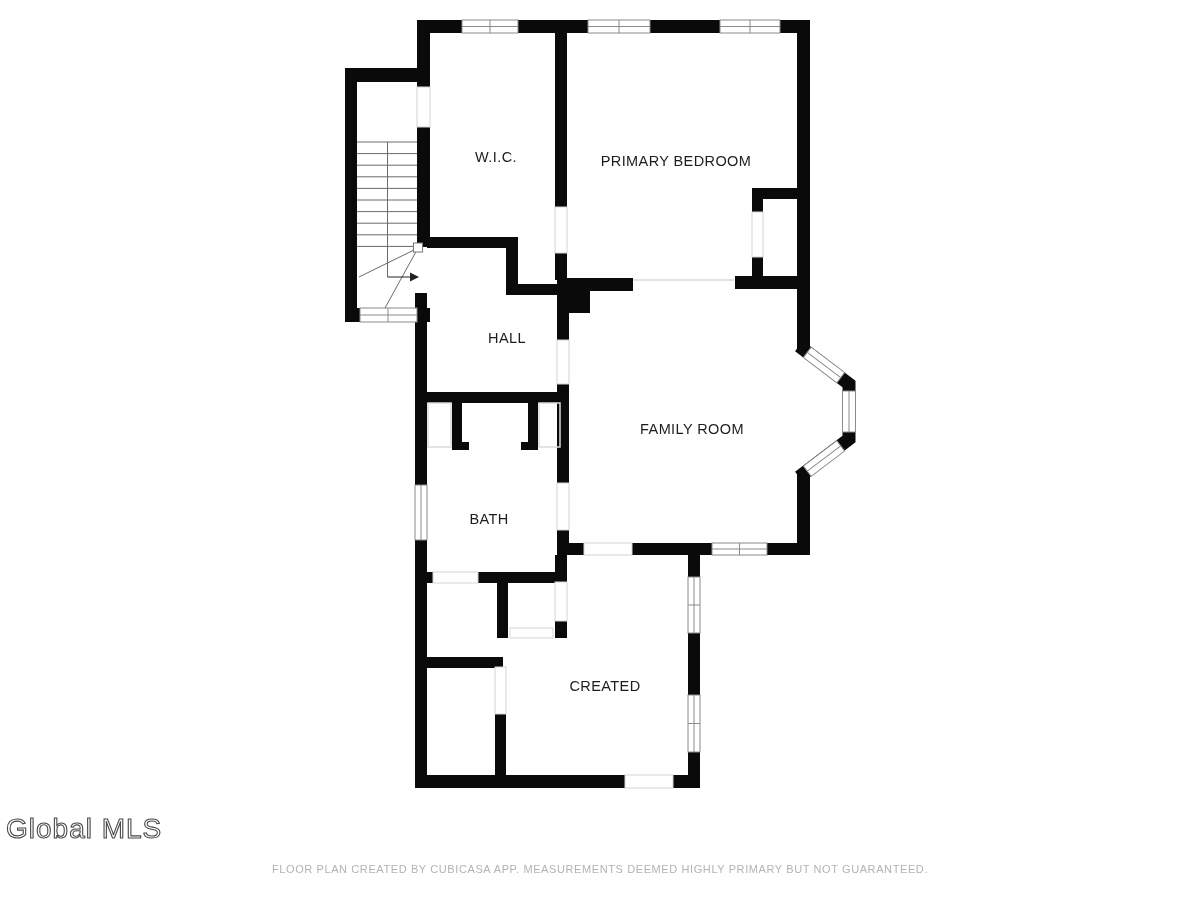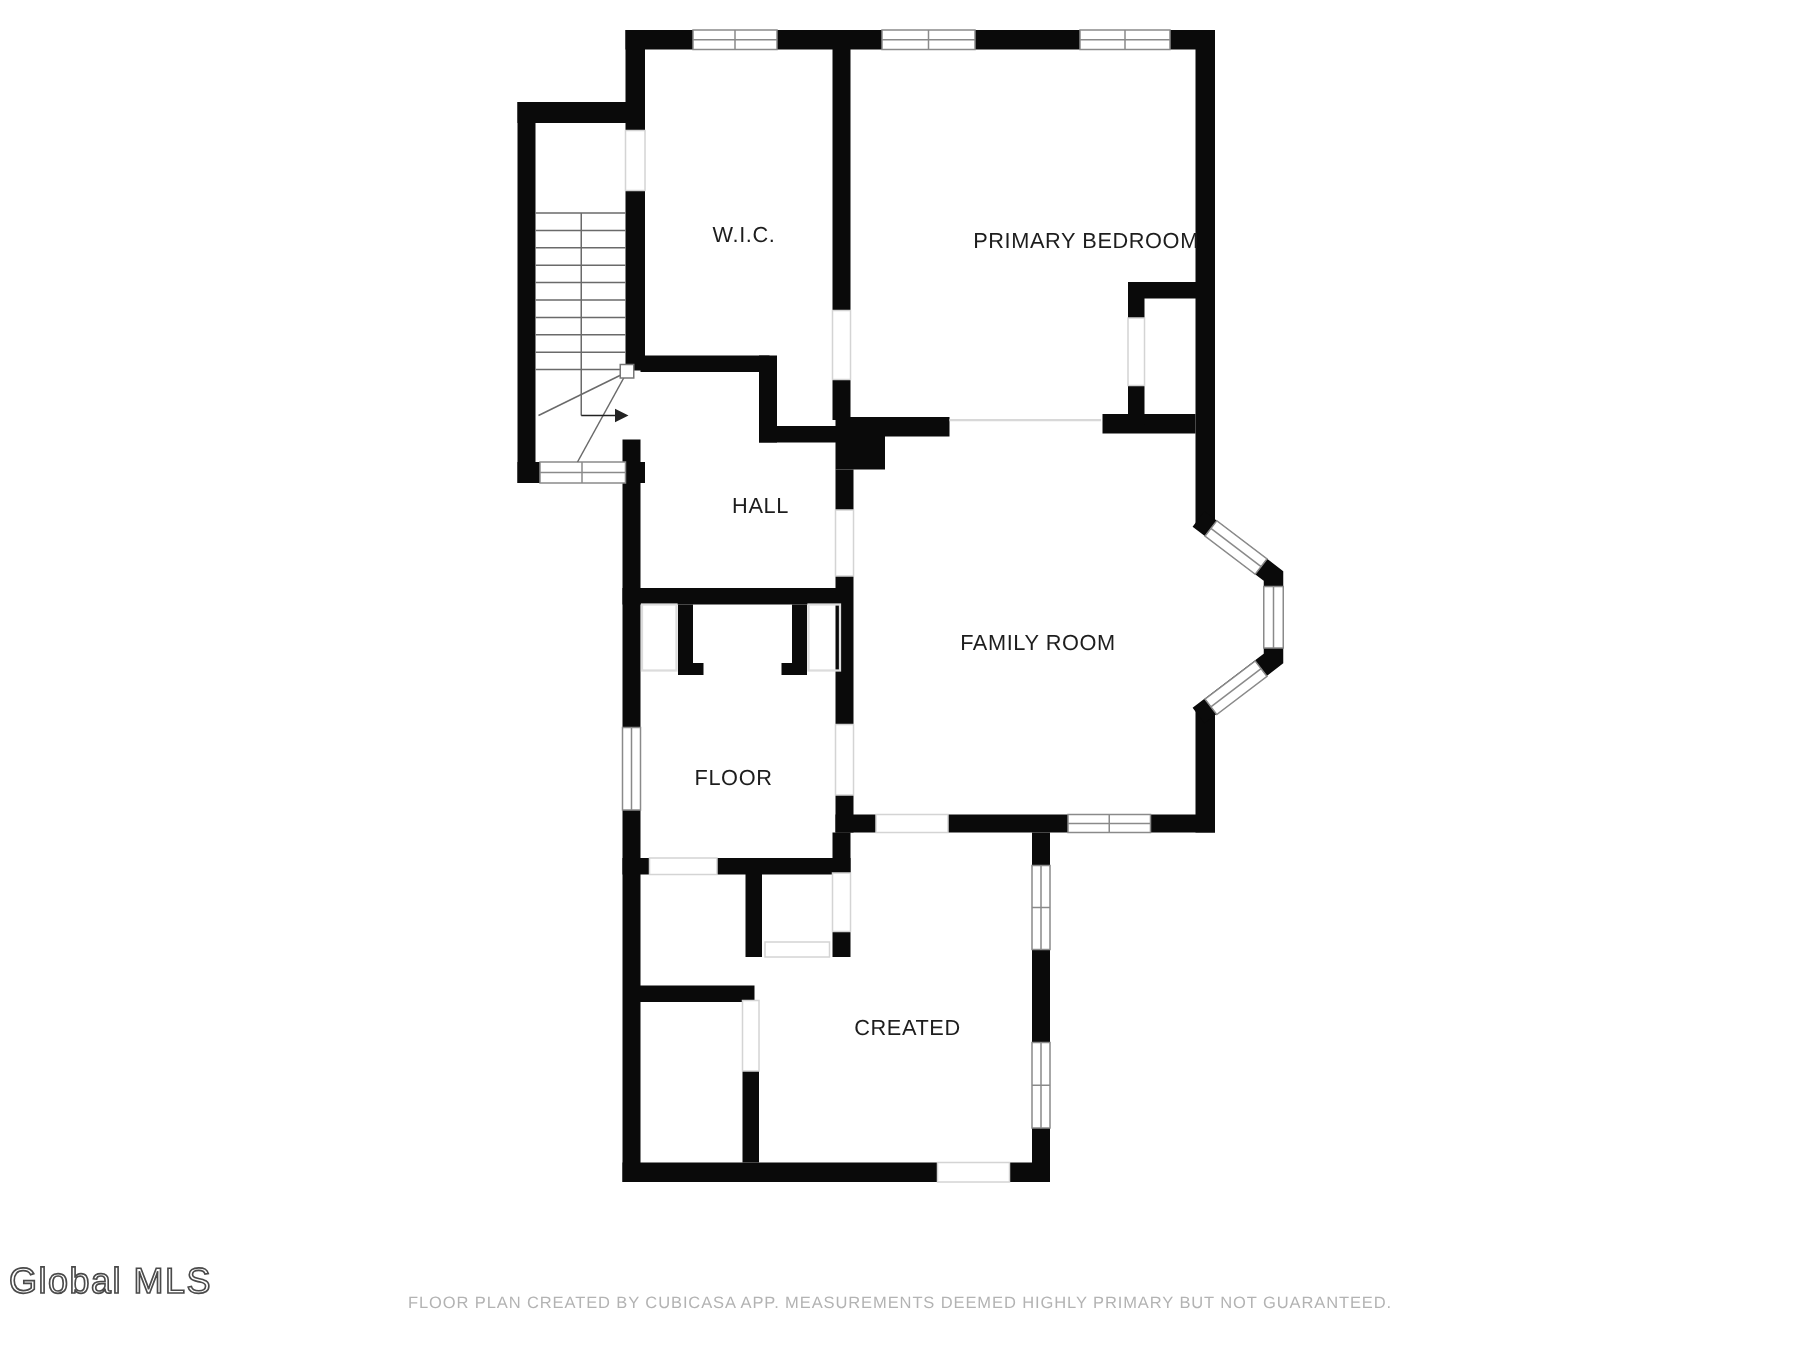--- a/index.html
+++ b/index.html
@@ -16,22 +16,22 @@
     position: absolute;
     transform: translate(-50%, -50%);
     font-size: 14.5px;
     letter-spacing: 0.4px;
     color: #1d1d1d;
     white-space: nowrap;
   }
   .watermark {
     position: absolute;
     left: 6px;
-    top: 841px;
-    font-size: 24px;
+    top: 813px;
+    font-size: 28px;
     letter-spacing: 1px;
     color: transparent;
     -webkit-text-stroke: 1.1px #4a4a4a;
     white-space: nowrap;
   }
   .footer-disclaimer {
     position: absolute;
     left: 600px;
     top: 863px;
     transform: translateX(-50%);
@@ -173,23 +173,23 @@
       <line x1="387.5" y1="142" x2="387.5" y2="277"></line>
       <line x1="418" y1="248" x2="359" y2="277"></line>
       <line x1="418" y1="248" x2="385" y2="308"></line>
       <rect x="413.5" y="243" width="9" height="9" fill="#ffffff" stroke="#777777"></rect>
       <line x1="387.5" y1="277" x2="410" y2="277" stroke="#222222"></line>
       <polygon points="410,272.5 410,281.5 419,277" fill="#222222" stroke="none"></polygon>
     </g>
   </svg>
 
   <div class="room-label" style="left:496px; top:157px;">W.I.C.</div>
-  <div class="room-label" style="left:676px; top:161px;margin-left:48px;">PRIMARY BEDROOM</div>
+  <div class="room-label" style="left:676px; top:161px;">PRIMARY BEDROOM</div>
   <div class="room-label" style="left:507px; top:338px;">HALL</div>
   <div class="room-label" style="left:692px; top:429px;">FAMILY ROOM</div>
-  <div class="room-label" style="left:489px; top:519px;">FLOOR</div>
+  <div class="room-label" style="left:489px; top:519px;">BATH</div>
   <div class="room-label" style="left:605px; top:686px;">CREATED</div>
 
   <div class="watermark">Global MLS</div>
 
   <div class="footer-disclaimer">FLOOR PLAN CREATED BY CUBICASA APP. MEASUREMENTS DEEMED HIGHLY PRIMARY BUT NOT GUARANTEED.</div>
 
 </div>
 
 </body></html>

